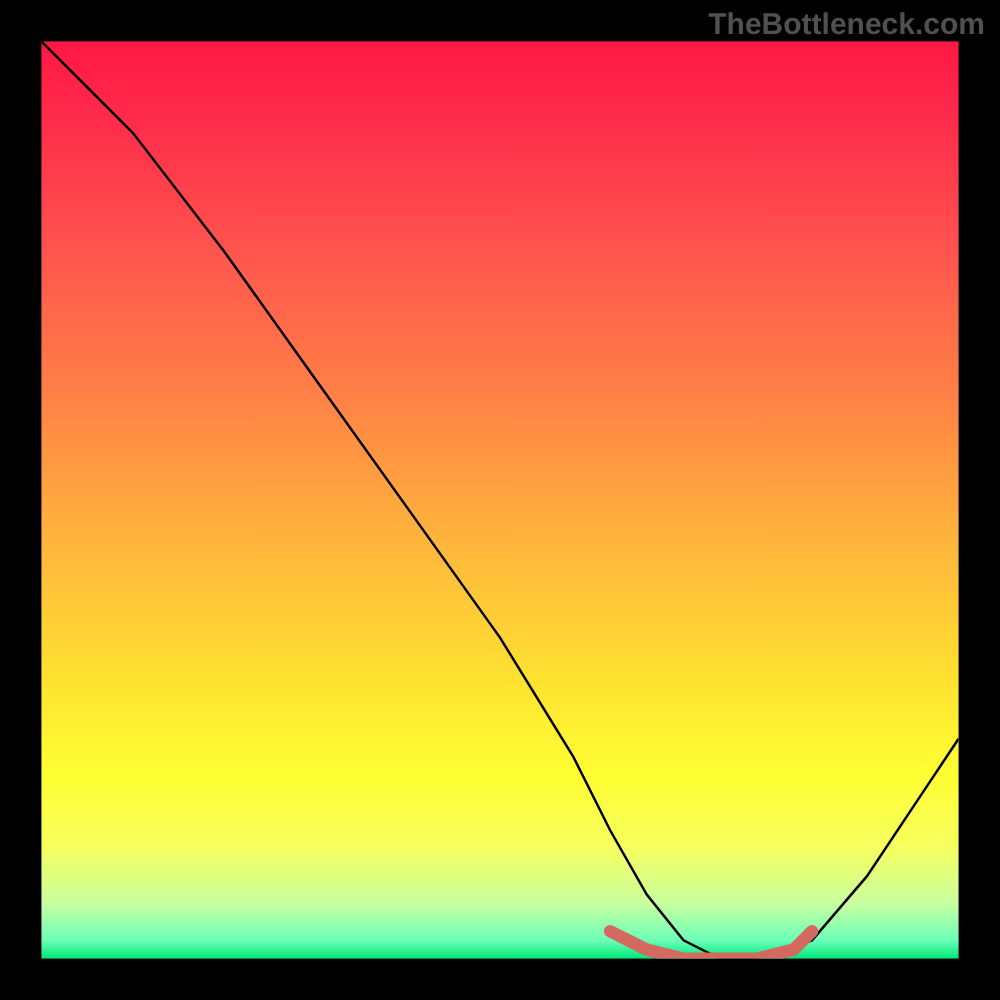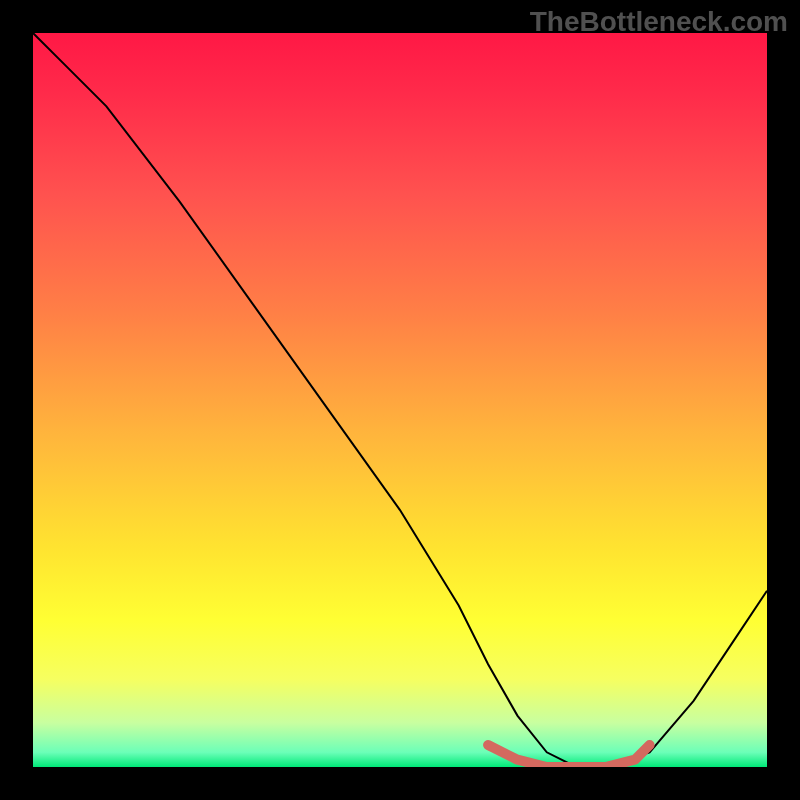--- a/index.html
+++ b/index.html
@@ -9,21 +9,21 @@
     width: 800px;
     height: 800px;
     position: relative;
     font-family: Arial, sans-serif;
   }
   .watermark {
     position: absolute;
     top: 6px;
     right: 12px;
     color: #505050;
-    font-size: 28px;
+    font-size: 24px;
     font-weight: bold;
     z-index: 10;
   }
   .plot-area {
     position: absolute;
     left: 33px;
     top: 33px;
     width: 734px;
     height: 734px;
     overflow: hidden;

